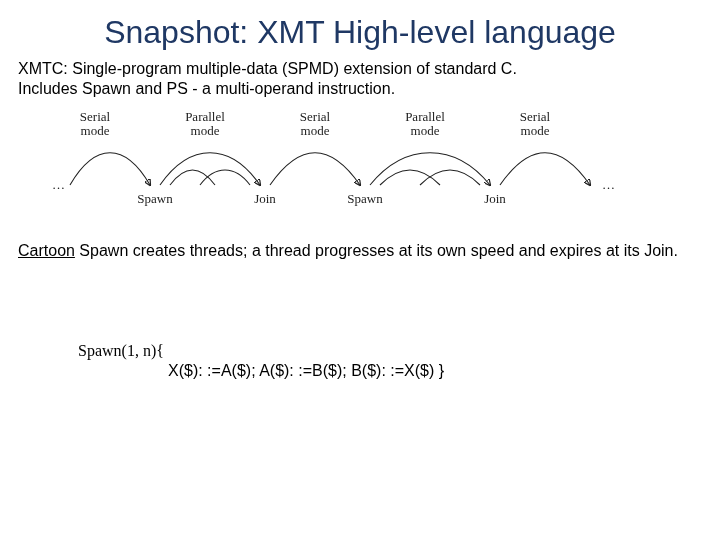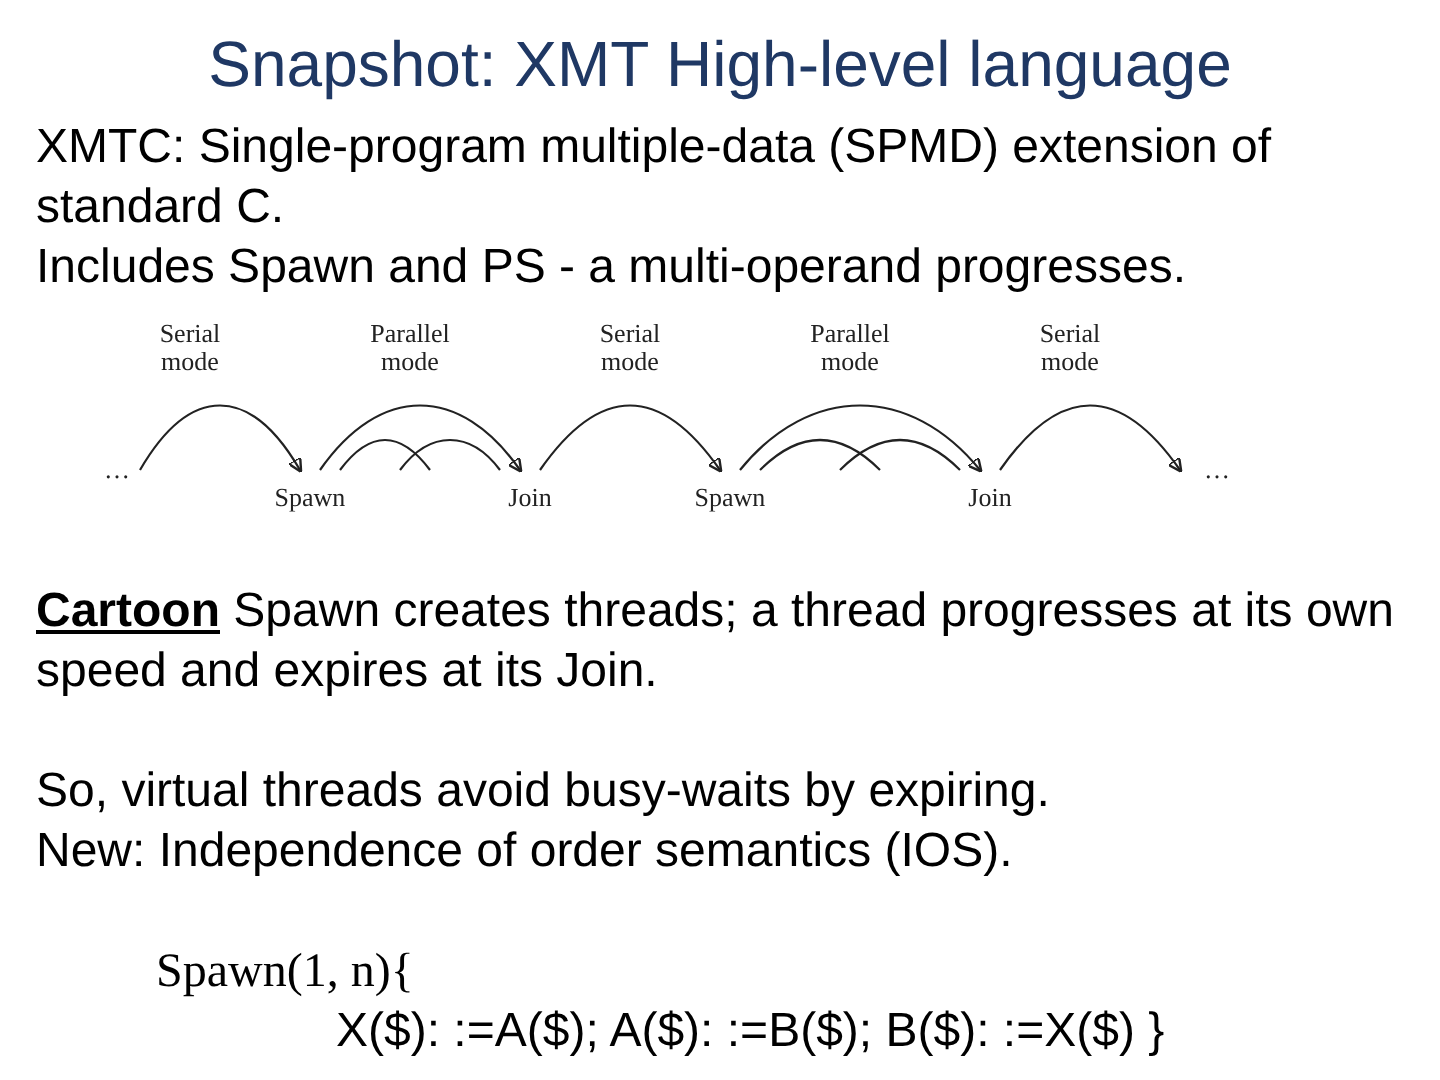--- a/index.html
+++ b/index.html
@@ -19,56 +19,56 @@
     padding: 10px 18px 0 18px;
   }
   .title {
     text-align: center;
     font-size: 32px;
     color: #1f3864;
     margin: 4px 0 8px 0;
     font-weight: normal;
   }
   .body-text {
-    font-size: 24px;
+    font-size: 16px;
     line-height: 1.25;
     margin: 0 0 8px 0;
   }
   .diagram {
     width: 640px;
     height: 120px;
     margin: 6px auto 14px auto;
     display: block;
   }
   .diagram text {
     font-family: 'Times New Roman', Times, serif;
     font-size: 13px;
     fill: #222;
   }
   .diagram path, .diagram line {
     stroke: #222;
     stroke-width: 1.1;
     fill: none;
   }
   .arrowhead { fill: #222; stroke: none; }
-  .u { text-decoration: underline; font-weight: bold; }
+  .u { text-decoration: underline; }
   .indent1 { padding-left: 110px; }
   .indent2 { padding-left: 60px; font-family: Liberation Serif, serif; }
   .indent3 { padding-left: 150px; }
 </style>
 </head>
 <body>
 
 <div class="slide">
 
   <div class="title">Snapshot: XMT High-level language</div>
 
   <div class="body-text">
     <span>XMTC: Single-program multiple-data (SPMD) extension of standard C.</span><br>
-    <span>Includes Spawn and PS - a multi-operand progresses.</span><br>
+    <span>Includes Spawn and PS - a multi-operand instruction.</span><br>
   </div>
 
   <svg class="diagram" viewBox="0 0 640 120">
     <defs>
       <marker id="ah" markerWidth="6" markerHeight="6" refX="5" refY="3" orient="auto">
         <path d="M0,0 L6,3 L0,6 Z" class="arrowhead"></path>
       </marker>
     </defs>
 
     <text x="55" y="14" text-anchor="middle">Serial</text>
@@ -98,20 +98,20 @@
 
     <text x="115" y="96" text-anchor="middle">Spawn</text>
     <text x="225" y="96" text-anchor="middle">Join</text>
     <text x="325" y="96" text-anchor="middle">Spawn</text>
     <text x="455" y="96" text-anchor="middle">Join</text>
   </svg>
 
   <div class="body-text">
     <span class="u">Cartoon</span><span> Spawn creates threads; a thread progresses at its own speed and expires at its Join.</span><br>
     <br>
-    <span>So, virtual threads avoid busy-waits by expiring.</span><br>
-    <span>New: Independence of order semantics (IOS).</span><br>
+    <br>
+    <br>
     <br>
     <span class="indent2">Spawn(1, n){</span><br>
     <span class="indent3">X($): :=A($); A($): :=B($); B($): :=X($) }</span>
   </div>
 
 </div>
 
 </body></html>

